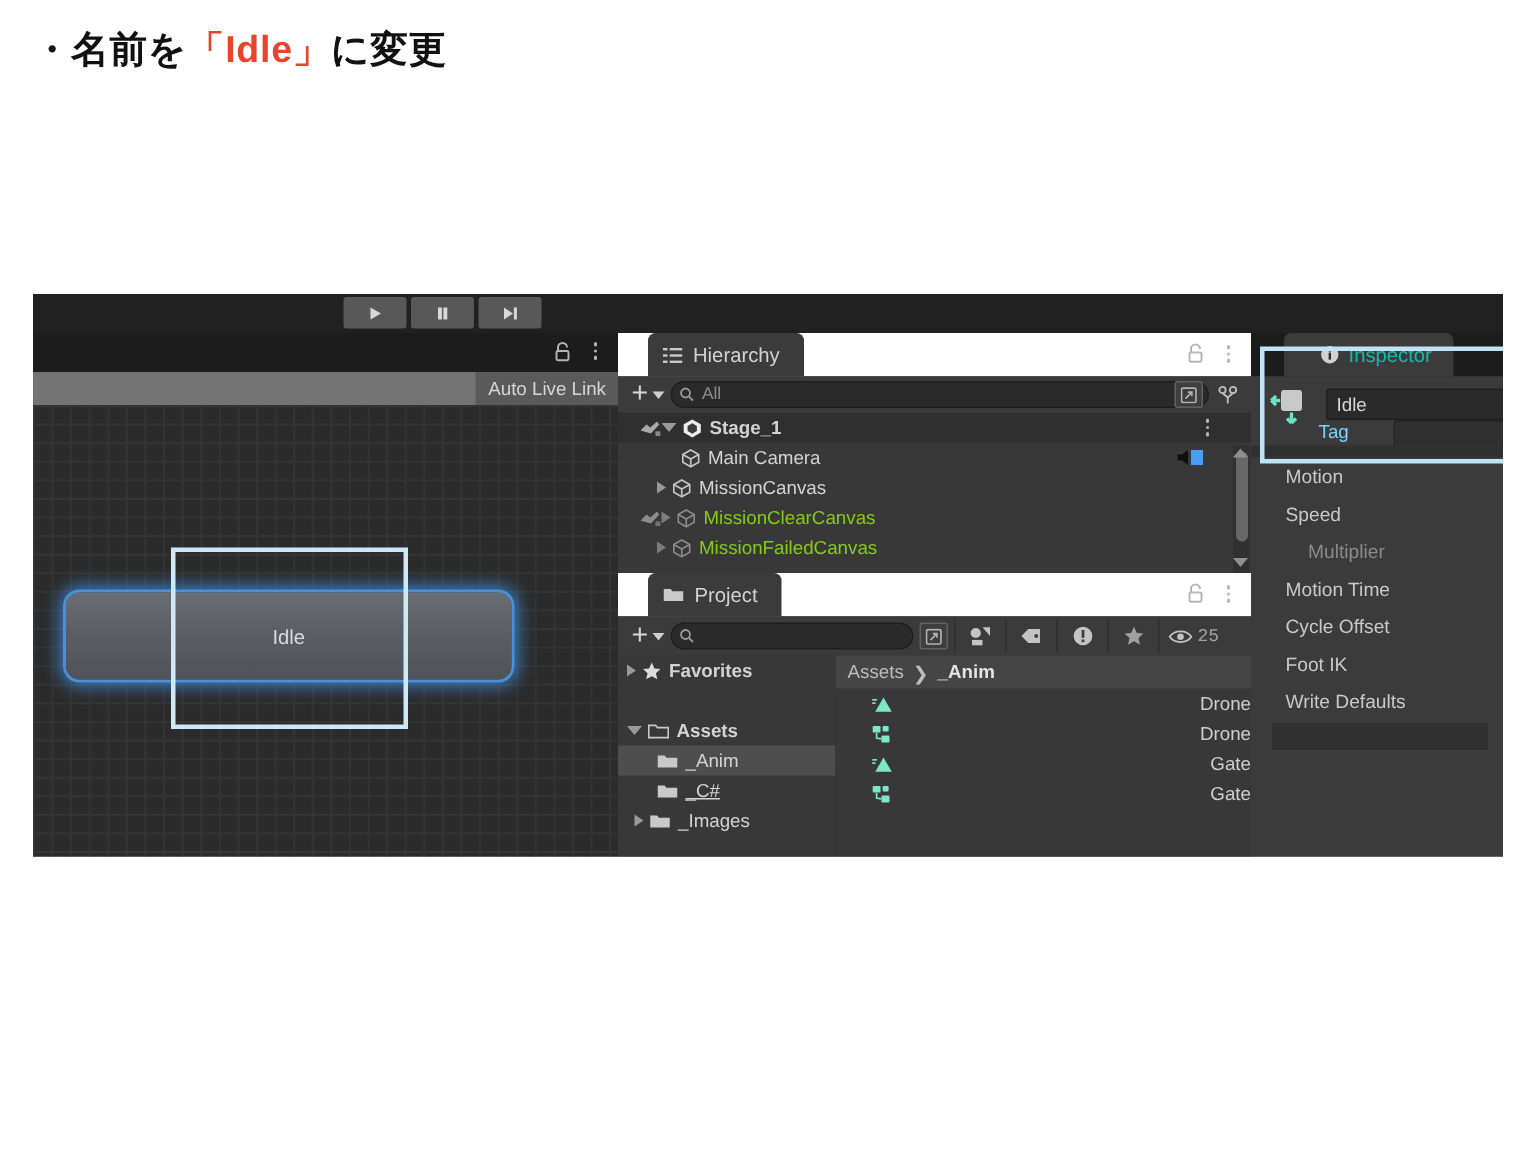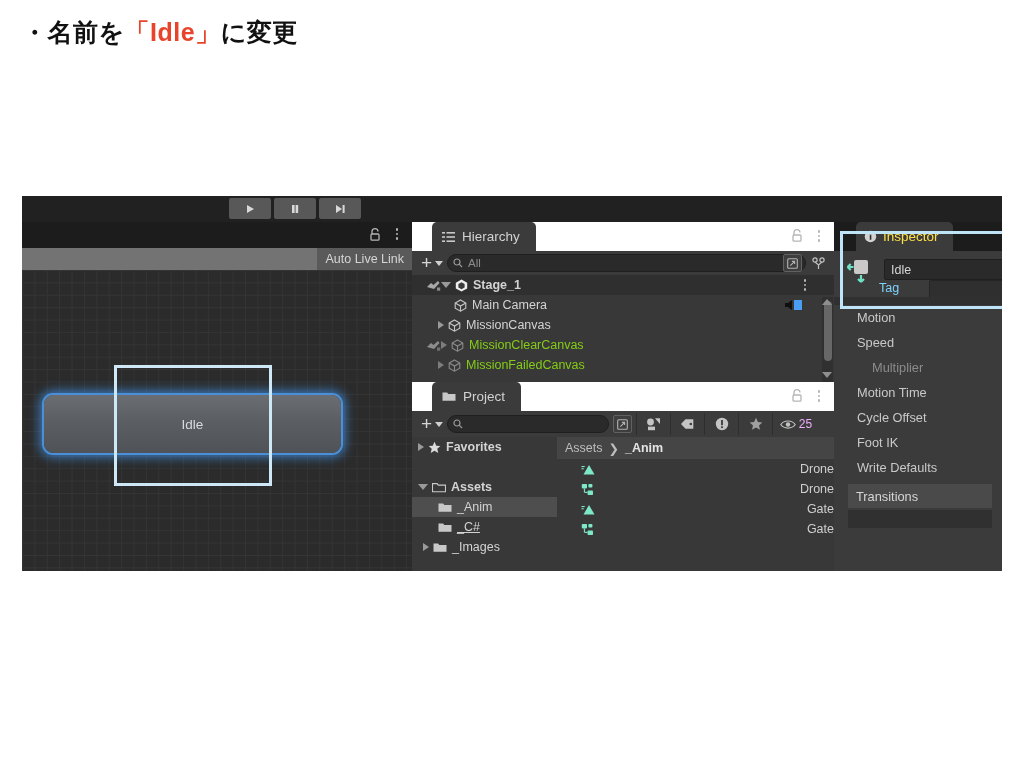--- a/index.html
+++ b/index.html
@@ -113,39 +113,39 @@
   .arrow-up { top:24px; border-bottom:6px solid #8f8f8f; }
   .arrow-dn { bottom:4px; border-top:6px solid #8f8f8f; }
 
   
   .project { position:absolute; left:390px; top:186px; width:422px; height:189px; background:#1c1c1c; }
   .p-toolbar { position:absolute; left:0; top:0; width:100%; height:26px; background:#3b3b3b;
                display:flex; align-items:center; }
   .p-icons { display:flex; align-items:center; height:22px; }
   .p-ico { width:33px; height:22px; display:flex; align-items:center; justify-content:center;
            border-left:1px solid #2e2e2e; color:#b9b9b9; }
-  .p-ico.count { width:46px; gap:3px; font-size:12px; color:#f0abfc; }
+  .p-ico.count { width:46px; gap:3px; font-size:12px; color:#a3a3a3;font-family:Liberation Mono, monospace; }
 
   .p-left { position:absolute; left:0; top:26px; width:145px; bottom:0; background:#383838; }
   .p-right { position:absolute; left:145px; top:26px; right:0; bottom:0; background:#383838; }
   .p-sep { position:absolute; left:145px; top:26px; width:1px; bottom:0; background:#2a2a2a; }
   .prow { height:20px; display:flex; align-items:center; color:#d3d3d3; font-size:12.5px; }
   .prow.sel { background:#4e4e4e; }
   .folder { width:14px;height:11px;margin-right:5px;flex:none; }
   .breadcrumb { height:22px; background:#454545; display:flex; align-items:center; gap:6px;
                 padding-left:8px; color:#bdbdbd; font-size:12.5px; }
   .breadcrumb .cur { color:#e4e4e4; font-weight:bold; }
   .asset-row { height:20px; display:flex; align-items:center; color:#cfcfcf; font-size:12.5px; padding-left:24px;justify-content:space-between; }
   .asset-ico { width:15px;height:13px;margin-right:6px;flex:none; }
 
   
   .inspector { position:absolute; left:812px; top:26px; width:168px; height:349px; background:#1c1c1c; }
-  .i-tab { position:absolute; left:22px; top:0; height:29px; padding:0 14px 0 8px;
+  .i-tab { position:absolute; left:22px; top:0; height:29px; padding:0 14px 0 24px;
            background:#3b3b3b; border-radius:5px 5px 0 0; display:flex; align-items:center; gap:6px;
-           color:#fde047; font-size:13.5px; }
+           color:#14b8a6; font-size:13.5px; }
   .i-body { position:absolute; left:0; top:29px; right:0; bottom:0; background:#3b3b3b; }
   .i-head { position:relative; height:46px; background:#3b3b3b; }
   .state-ico { position:absolute; left:10px; top:6px; width:30px; height:28px; }
   .name-field { position:absolute; left:50px; top:8px; right:-10px; height:19px;
                 background:#2a2a2a; border:1px solid #1f1f1f; border-radius:2px;
                 display:flex; align-items:center; padding-left:6px; color:#d6d6d6; font-size:12.5px; }
   .tag-label { position:absolute; left:45px; top:30px; color:#7dd3fc; font-size:12.5px; }
   .tag-field { position:absolute; left:95px; top:29px; right:-60px; height:17px;
                background:#2f2f2f; border:1px solid #252525; border-radius:2px; }
   .i-divider { position:absolute; left:0; right:0; top:46px; height:8px; background:#303030; }
@@ -544,21 +544,20 @@
             </div>
           <div class="prop">
               <span>Cycle Offset</span>
             </div>
           <div class="prop">
               <span>Foot IK</span>
             </div>
           <div class="prop">
               <span>Write Defaults</span>
             </div>
-          <div class="trans-header">Transitions</div>
           <div class="trans-body"></div>
         </div>
       </div>
     </div>
 
     <div class="hl-rect-inspector" style="left:818px; top:35px; width:160px; height:72px;"></div>
 
   </div>
 </div>
 

